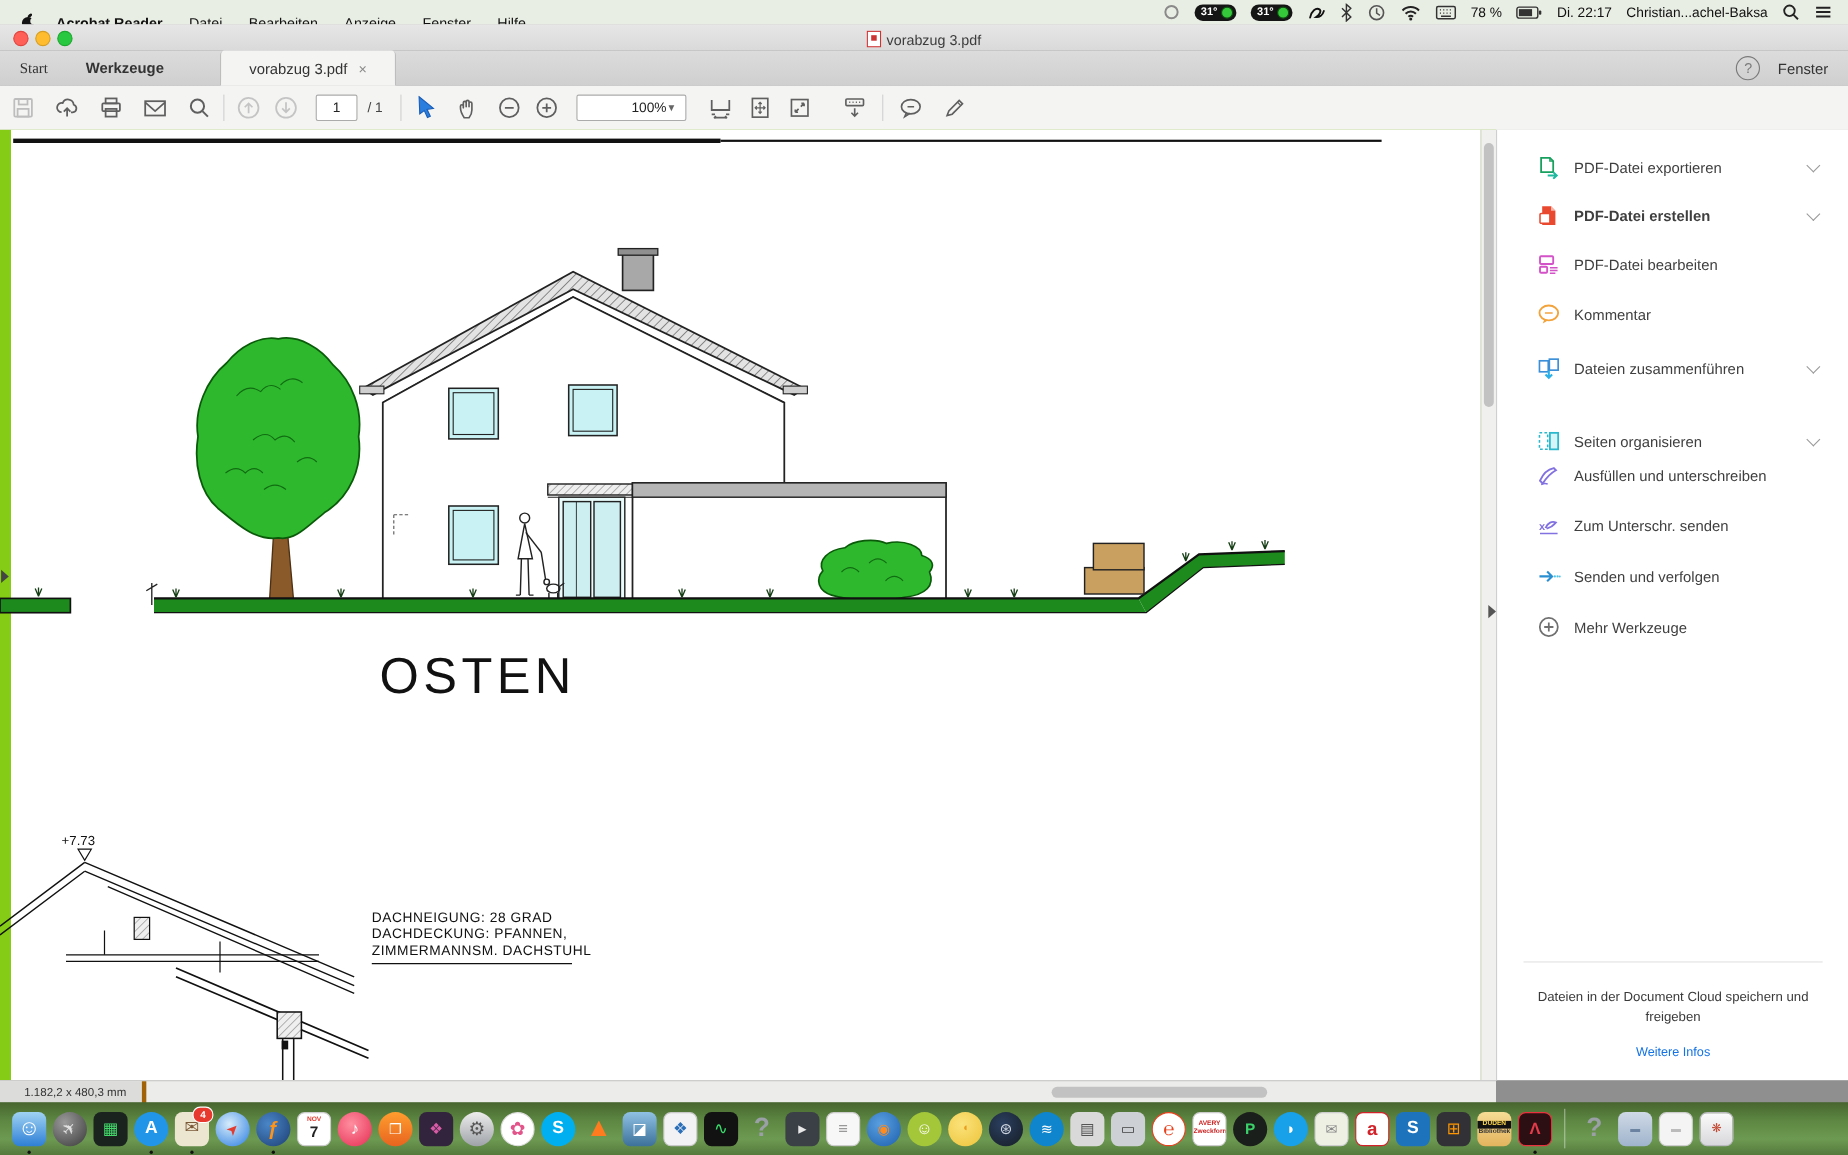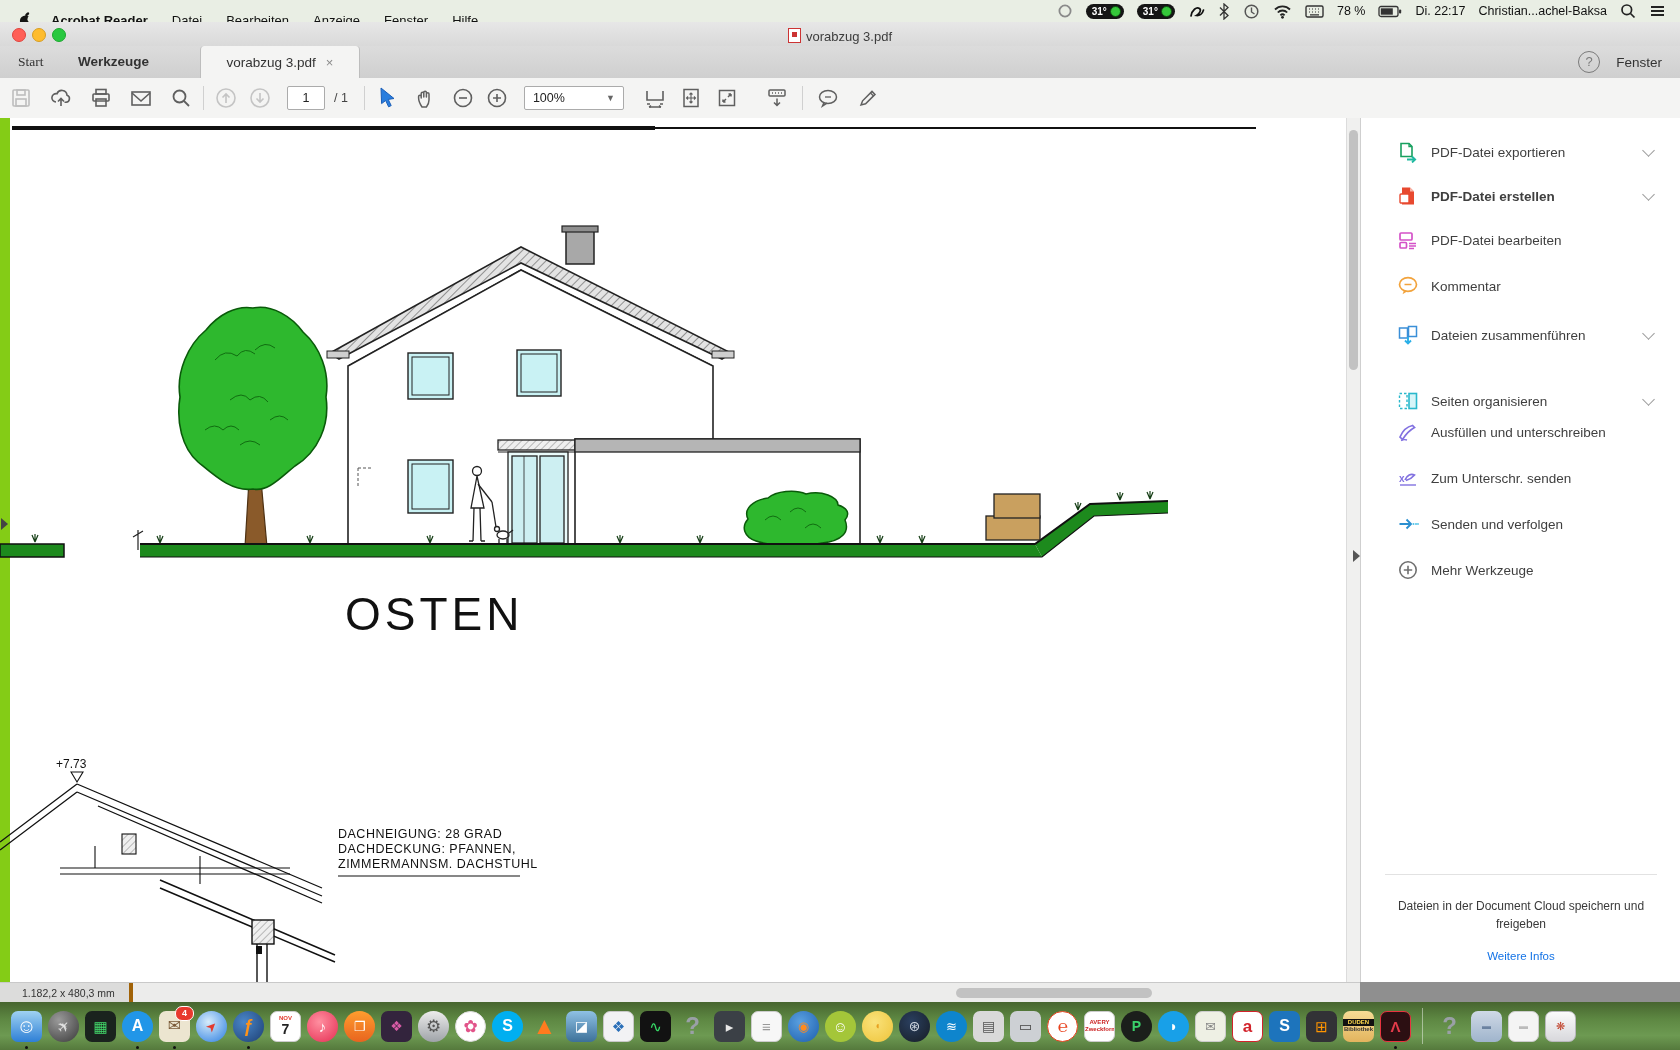--- a/index.html
+++ b/index.html
@@ -269,21 +269,21 @@
     </svg>
   </div>
   <div style="width:8px;flex:none;"></div>
   <div class="ti">
     <svg width="24" height="24" viewBox="0 0 24 24" fill="none" stroke="#5f5f5f" stroke-width="1.6">
       <circle cx="12" cy="12" r="8.5"></circle>
         <path d="M8,12 h8 M12,8 v8"></path>
     </svg>
   </div>
   <div style="width:14px;flex:none;"></div>
-  <div class="numbox" style="width:82px;justify-content:space-between;padding:0 8px;">
+  <div class="numbox" style="width:82px;justify-content:flex-end;padding:0 8px;">
     <span>100%</span>
     <span style="font-size:9px;color:#666;">▼</span>
   </div>
   <div style="width:18px;flex:none;"></div>
   <div class="ti">
     <svg width="24" height="22" viewBox="0 0 24 22" fill="none" stroke="#5f5f5f" stroke-width="1.6">
       <path d="M4,4 v9 h16 v-9 M4,17 h3 M17,17 h3 M6,20 h12"></path>
         <path d="M8,20 l-2,-0 m0,0 l2,-1.5 M16,20 l2,0 m0,0 l-2,-1.5" stroke-width="1.2"></path>
     </svg>
   </div>

